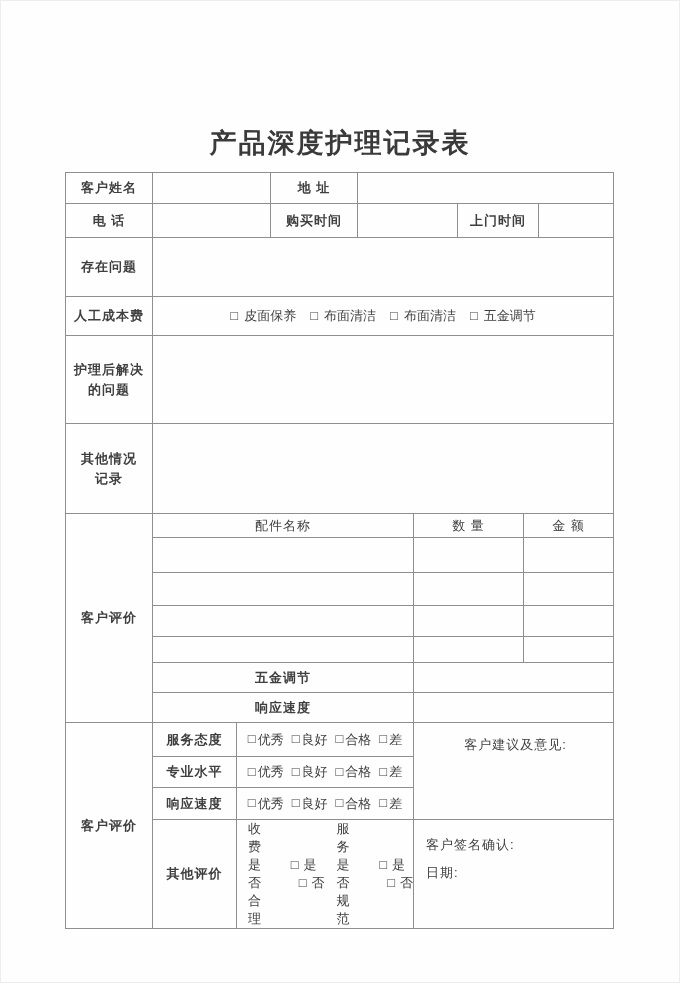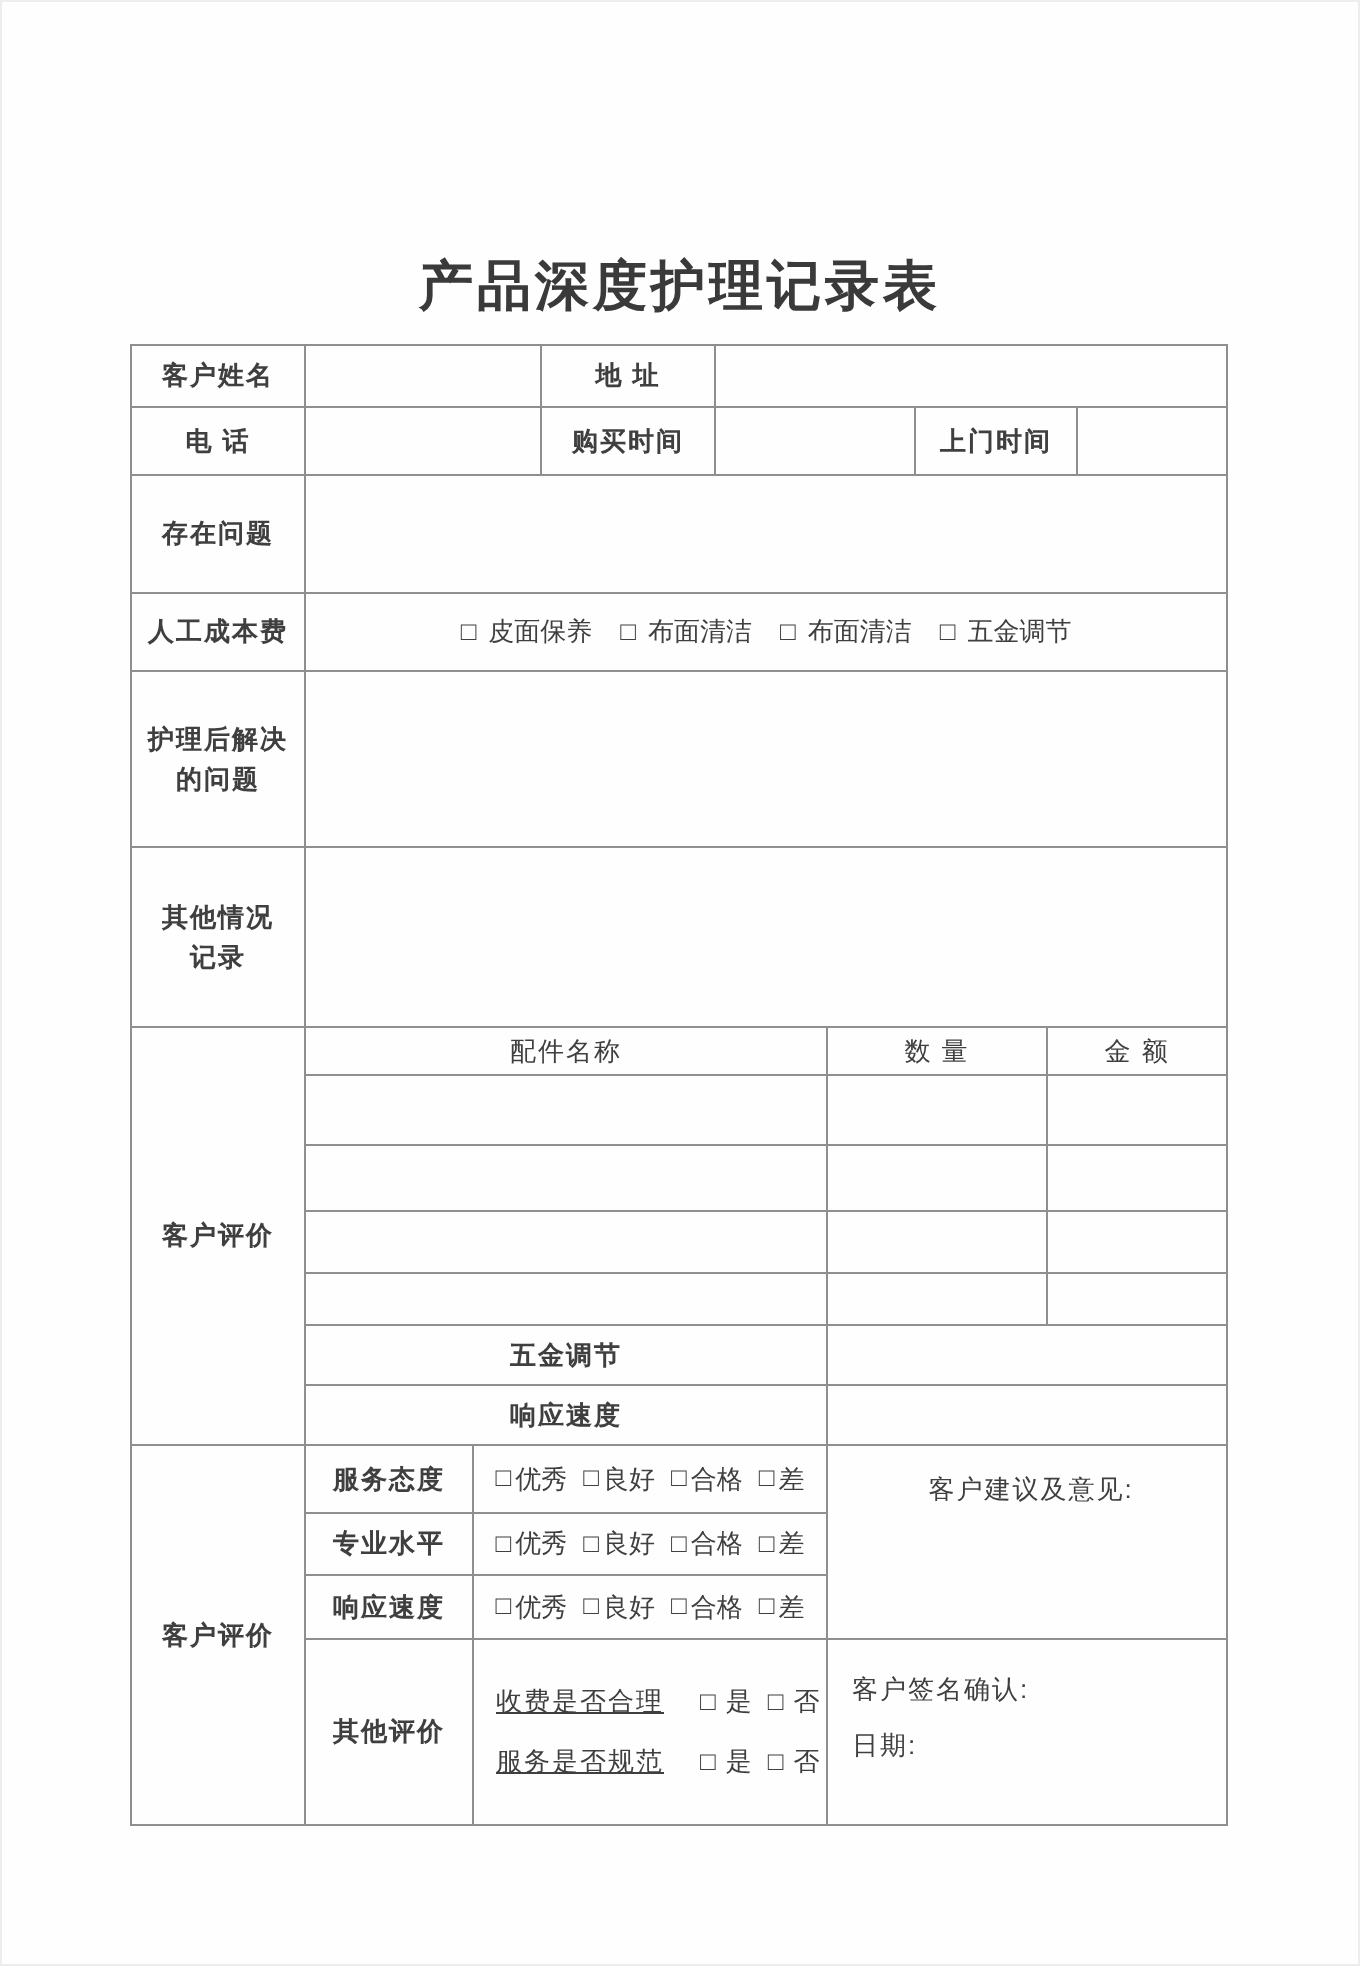--- a/index.html
+++ b/index.html
@@ -61,26 +61,25 @@
     vertical-align:top !important;
     text-align:left !important;
     padding:16px 8px 0 12px !important;
     letter-spacing:1px;
   }
   .sign-cell .date-line { margin-top:10px; }
 
   
   .other-eval-cell { padding:0 !important; }
   .other-eval-inner {
-    display:flex; flex-direction:column; justify-content:center;
+    display:flex; justify-content:center;
     gap:12px;
     height:100%;
     padding-left:11px;
     box-sizing:border-box;
-    text-decoration:underline;
   }
   .yn-line { display:flex; align-items:center; text-align:left; }
   .yn-line .yn-label { letter-spacing:1px; margin-right:18px; }
 </style>
 </head>
 <body>
 
 <div class="page">
   <div class="title">产品深度护理记录表</div>
 

